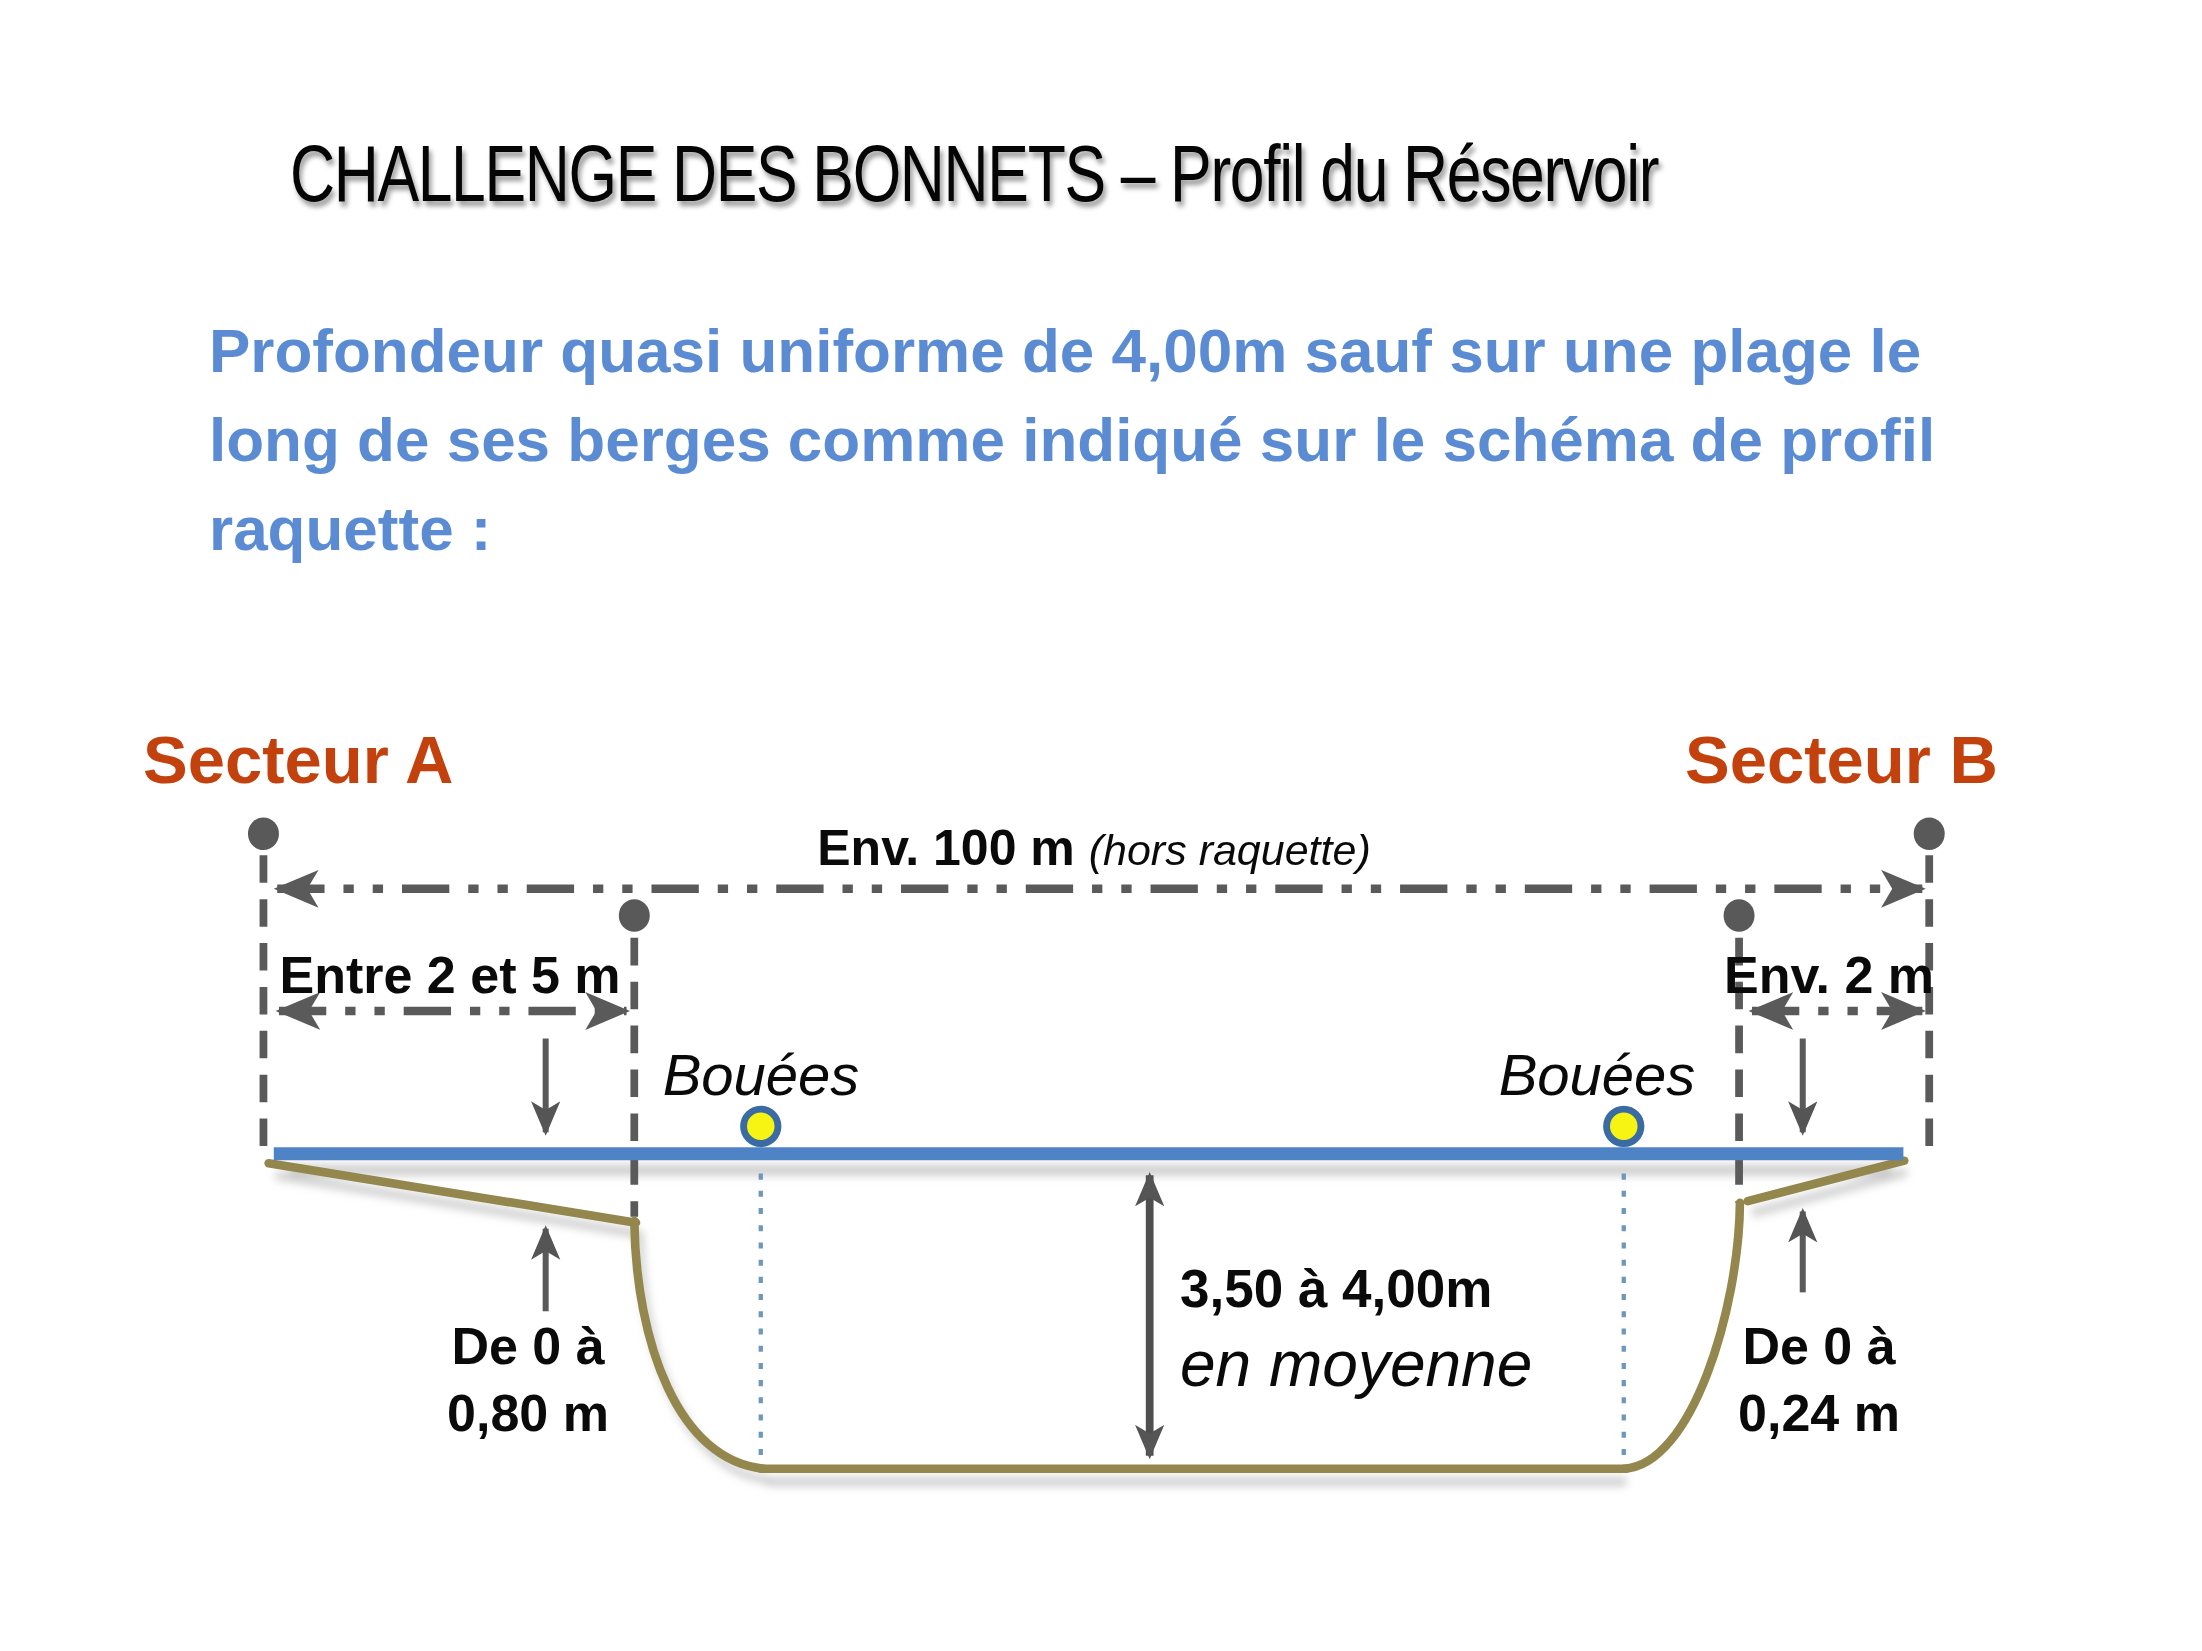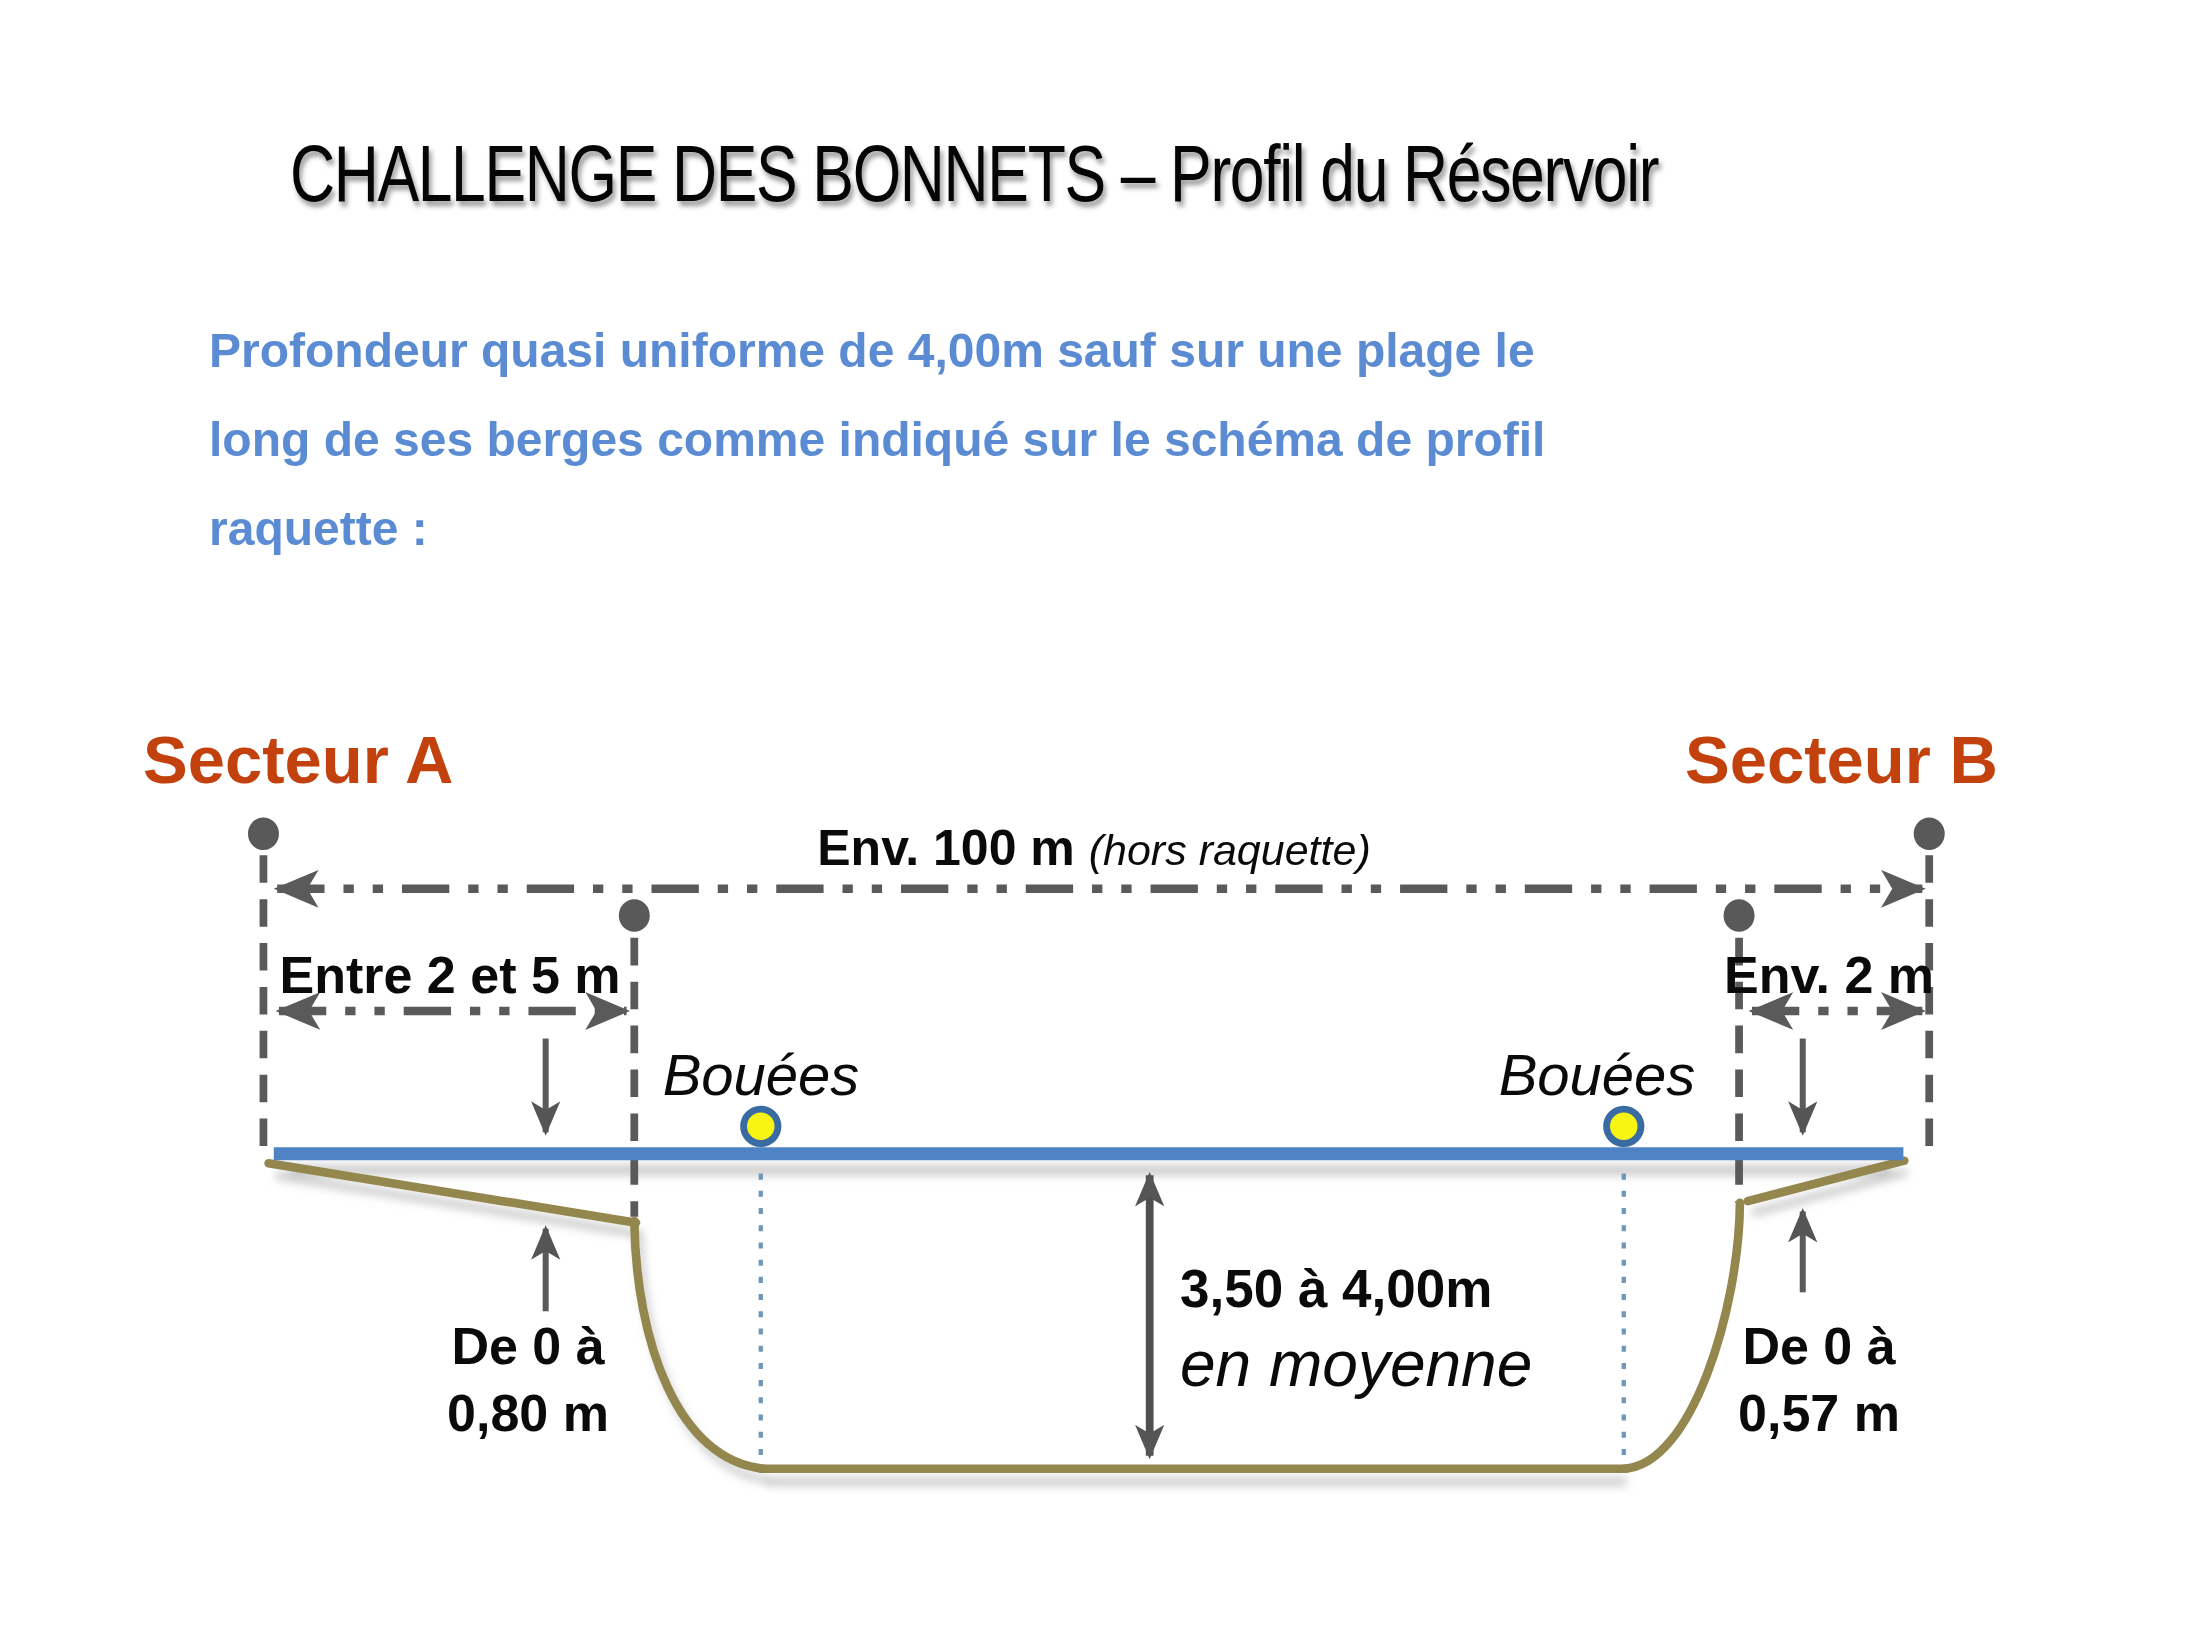--- a/index.html
+++ b/index.html
@@ -15,21 +15,21 @@
     font-size:80px;font-weight:normal;color:#050505;white-space:nowrap;
   }
   #title .squeeze{
     display:inline-block;transform:scaleX(0.78);transform-origin:50% 50%;
     letter-spacing:-1.7px;
     text-shadow:3.4px 5.2px 6px rgba(0,0,0,0.40);
   }
   
   #intro{
     top:306px;left:209px;width:1893px;
-    color:#5b8cd3;font-size:48px;font-weight:bold;line-height:89px;
+    color:#5b8cd3;font-size:62px;font-weight:bold;line-height:89px;
   }
   
   .sector{
     top:721px;font-size:67px;font-weight:bold;color:#c2410c;white-space:nowrap;
   }
   #sectorA{left:143px;}
   #sectorB{left:1685px;}
   
   .dimlabel{font-weight:bold;color:#0a0a0a;white-space:nowrap;}
   #dim100{top:819px;left:1094px;font-size:50px;}
@@ -145,14 +145,14 @@
 
 <div id="buoyLabL" class="abs ctr buoylabel">Bouées</div>
 <div id="buoyLabR" class="abs ctr buoylabel">Bouées</div>
 
 <div id="depthMain" class="abs">3,50  à 4,00m</div>
 <div id="depthNote" class="abs">en moyenne</div>
 
 <div id="shoreL1" class="abs ctr shoredepth">De 0 à</div>
 <div id="shoreL2" class="abs ctr shoredepth">0,80 m</div>
 <div id="shoreR1" class="abs ctr shoredepth">De 0 à</div>
-<div id="shoreR2" class="abs ctr shoredepth">0,57 m</div>
+<div id="shoreR2" class="abs ctr shoredepth">0,24 m</div>
 
 
 </body></html>

